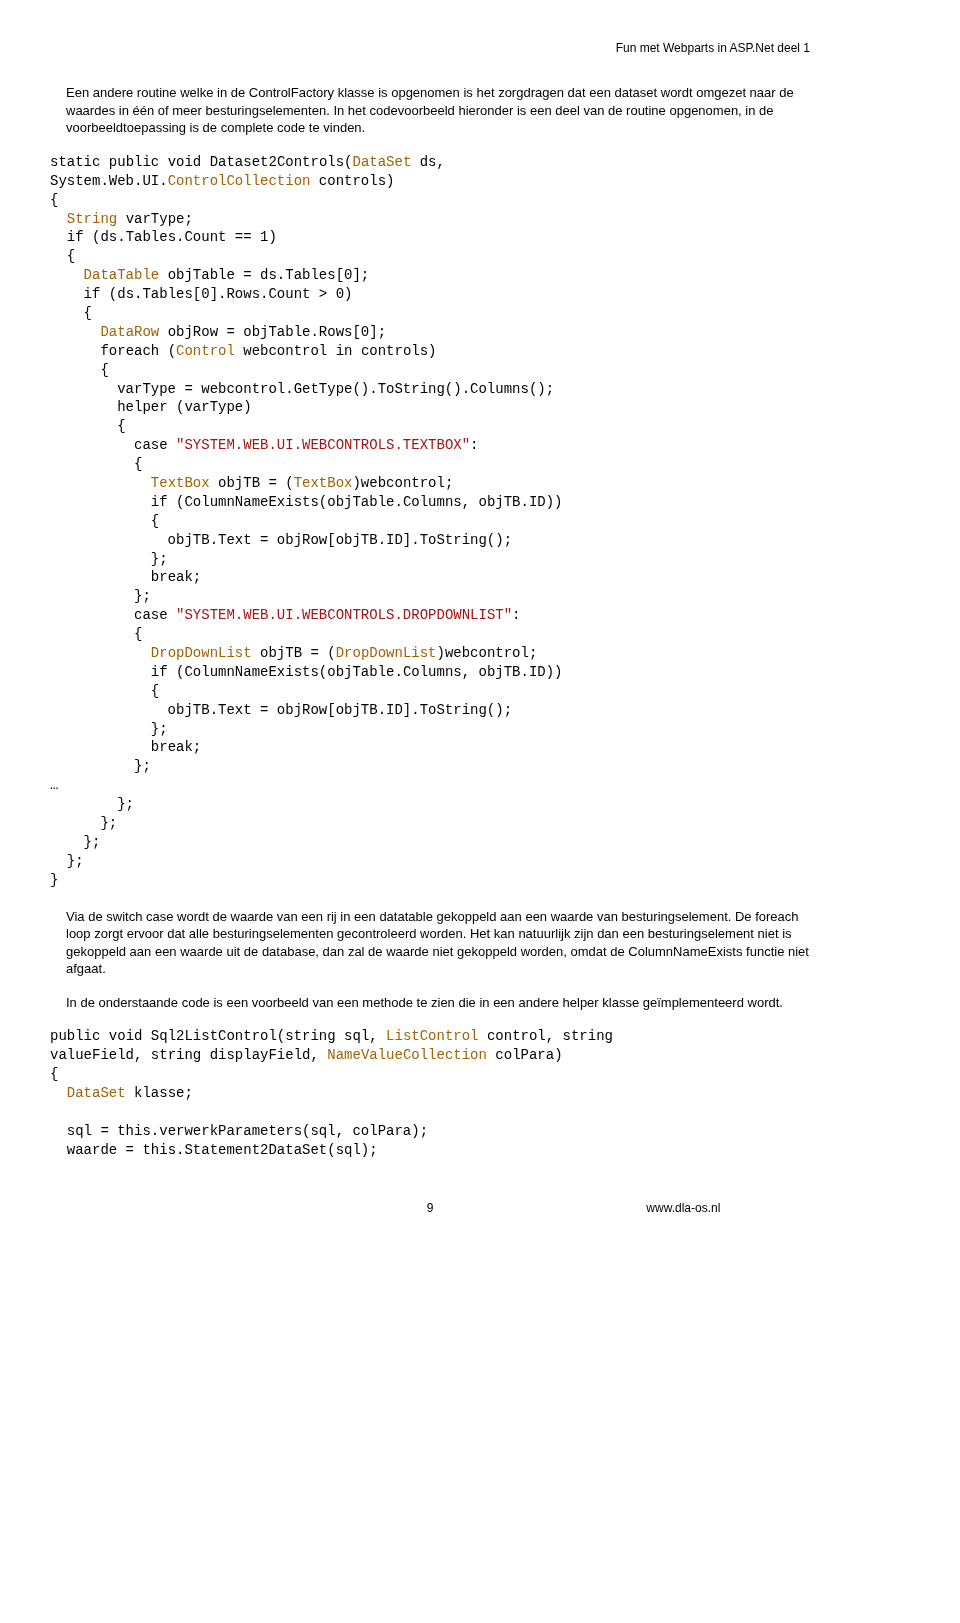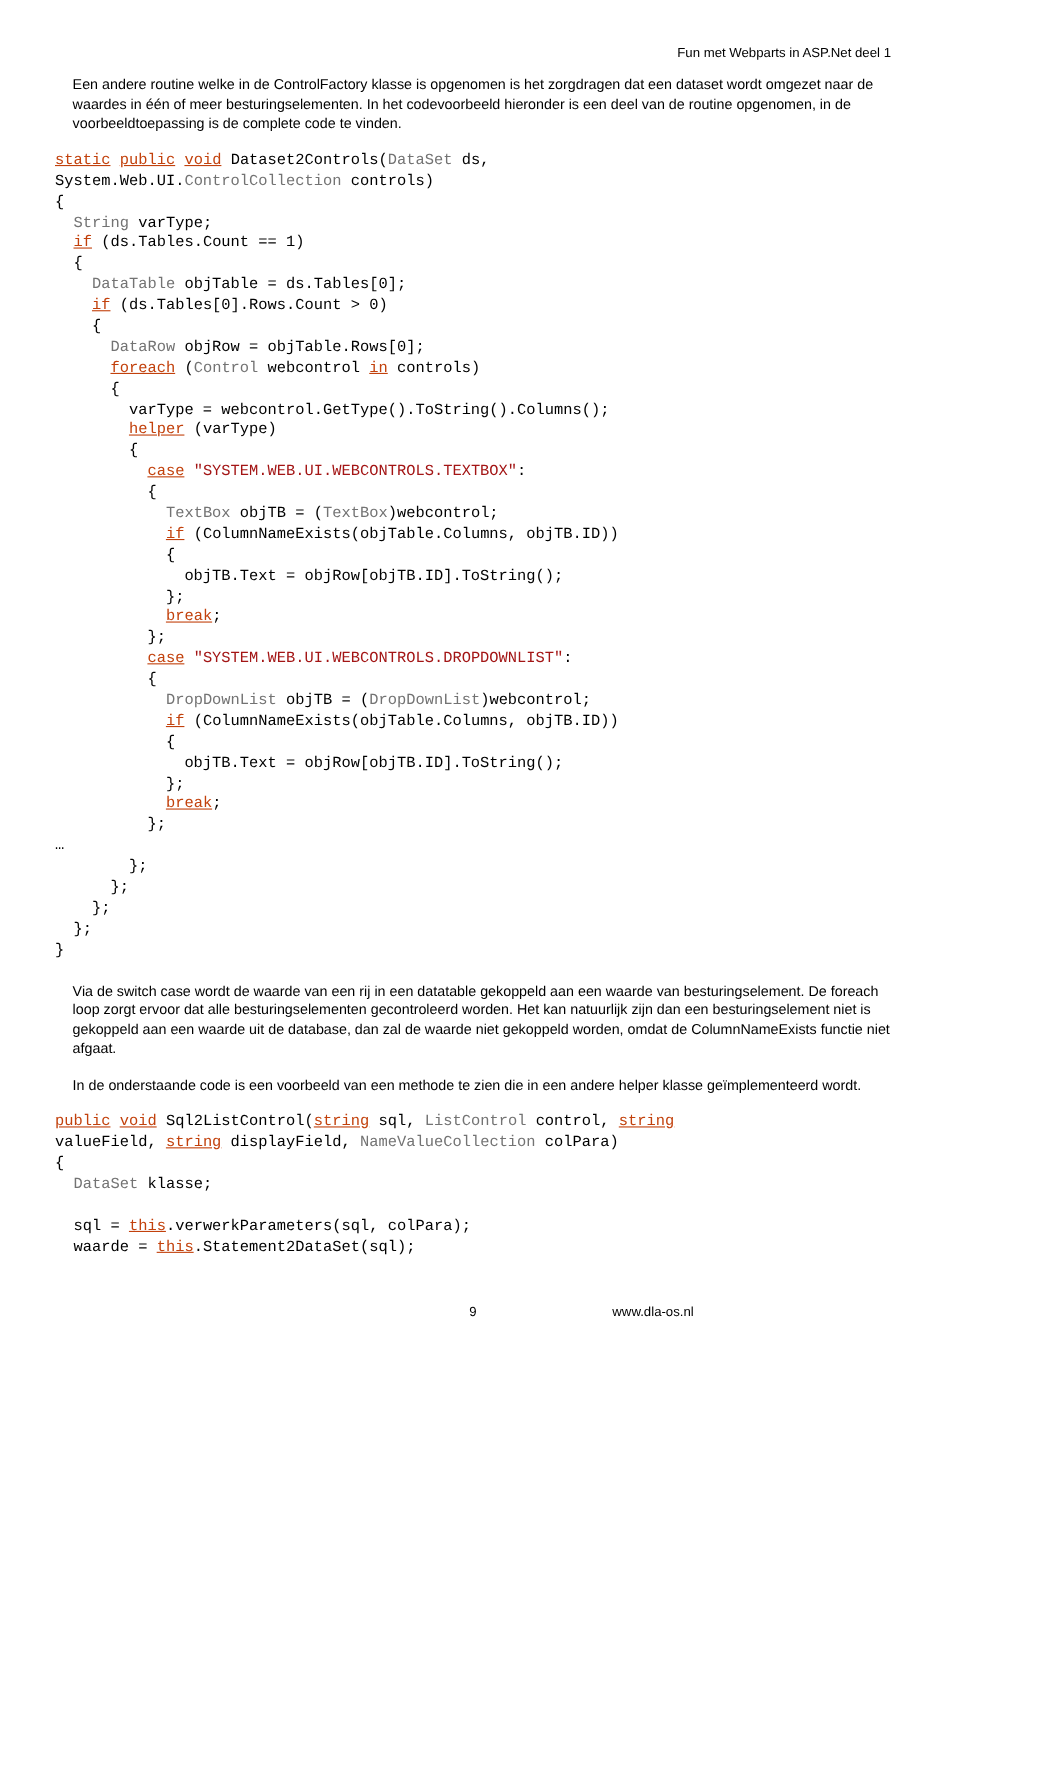--- a/index.html
+++ b/index.html
@@ -9,48 +9,48 @@
   background: #fff;
   margin: 0;
   padding: 40px 50px 30px 50px;
   width: 860px;
   box-sizing: border-box;
   line-height: 1.35;
 }
 .header-right {
   text-align: right;
   font-size: 12px;
-  margin-bottom: 12px;
+  margin-bottom: 28px;
 }
 p {
   margin: 0 0 16px 16px;
 }
 pre.code {
   font-family: "Courier New", Courier, monospace;
   font-size: 14px;
   line-height: 1.35;
   white-space: pre;
   margin: 0 0 18px 0;
 }
-.kw { color: #c2410c; text-decoration: underline; }
-.typ { color: #737373; }
+.kw { color: #000000; }
+.typ { color: #a16207; }
 .str { color: #a31515; }
 .footer {
   display: flex;
   justify-content: space-between;
   align-items: center;
   margin-top: 40px;
   font-size: 12px;
 }
 .footer .page {
   flex: 1;
   text-align: center;
 }
 .footer .url {
-  text-align: left;
+  text-align: center;
 }
 </style>
 </head>
 <body>
 
 <div class="header-right">
   <span>Fun met Webparts in ASP.Net deel 1</span>
 </div>
 
 <p>Een andere routine welke in de ControlFactory klasse is opgenomen is het zorgdragen dat een dataset wordt omgezet naar de waardes in één of meer besturingselementen. In het codevoorbeeld hieronder is een deel van de routine opgenomen, in de voorbeeldtoepassing is de complete code te vinden.</p>

